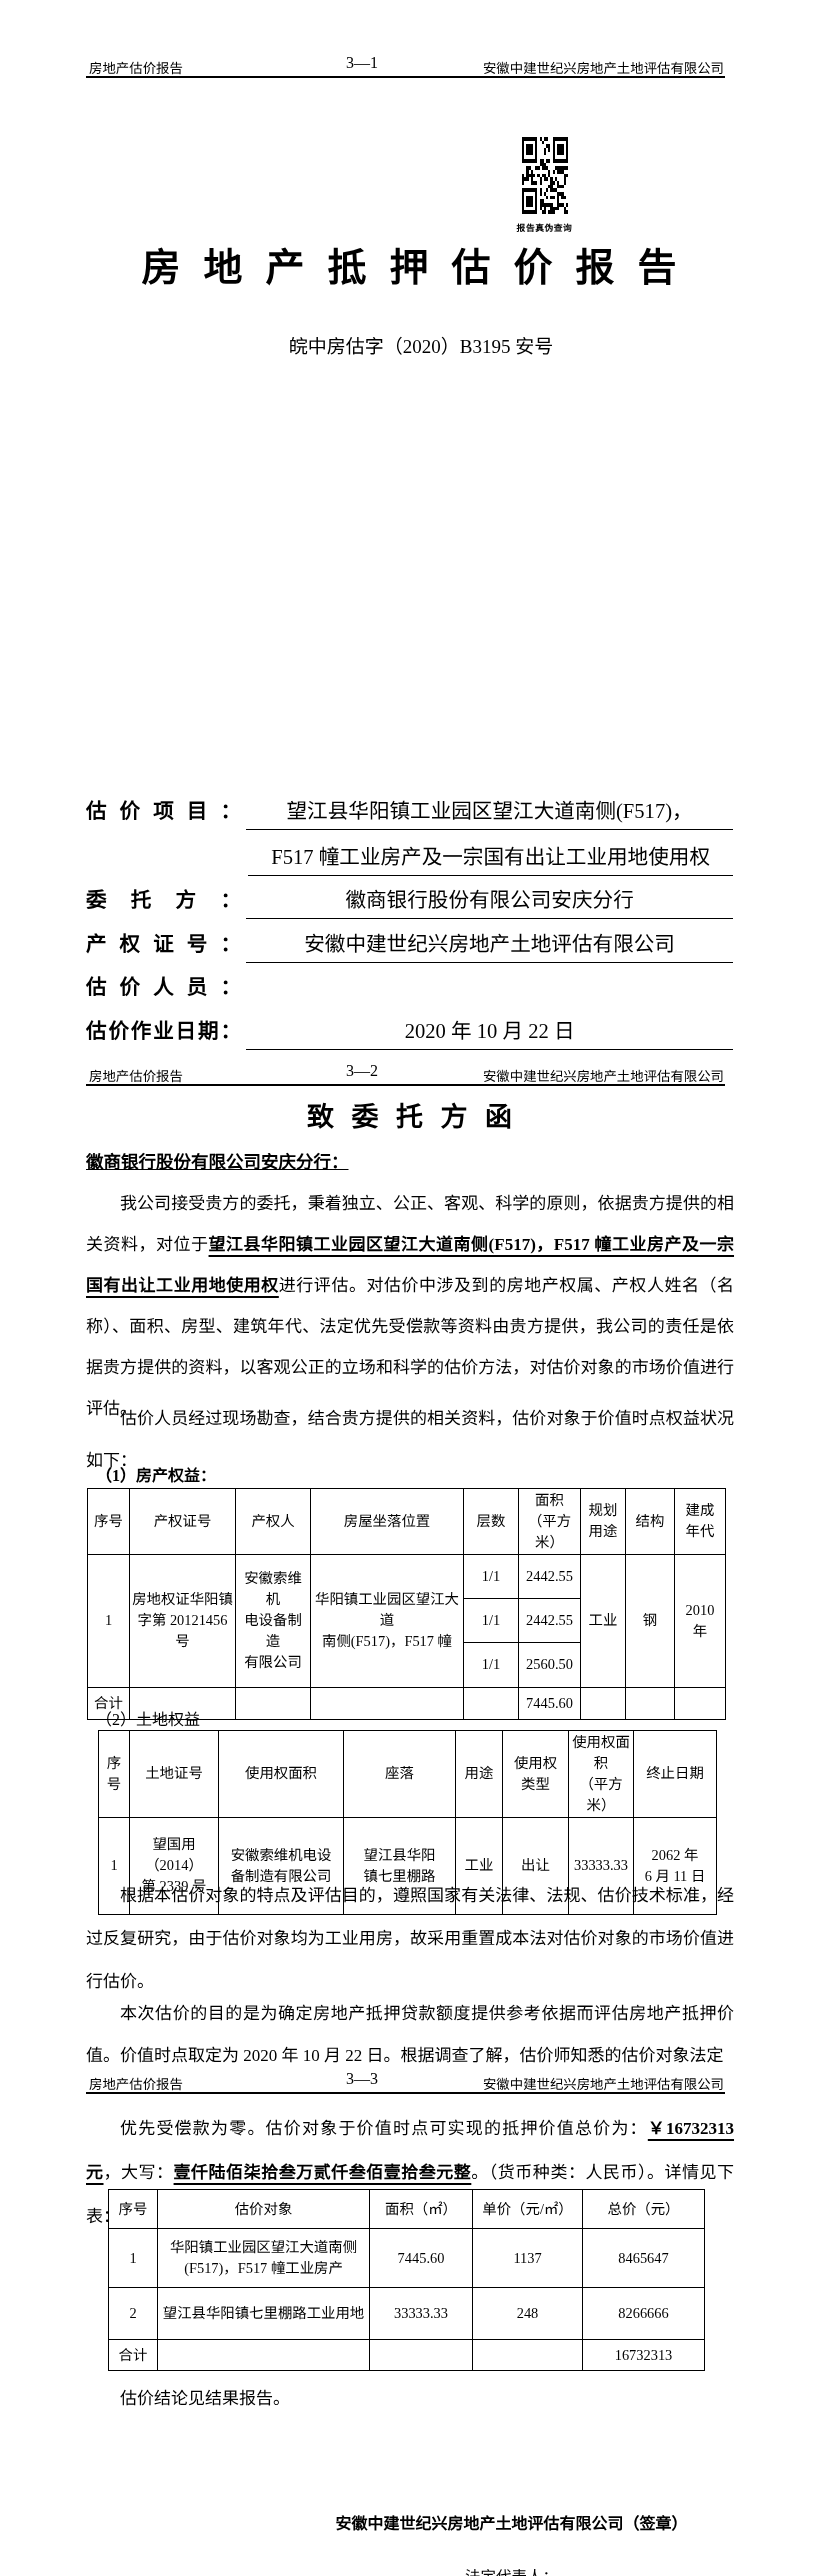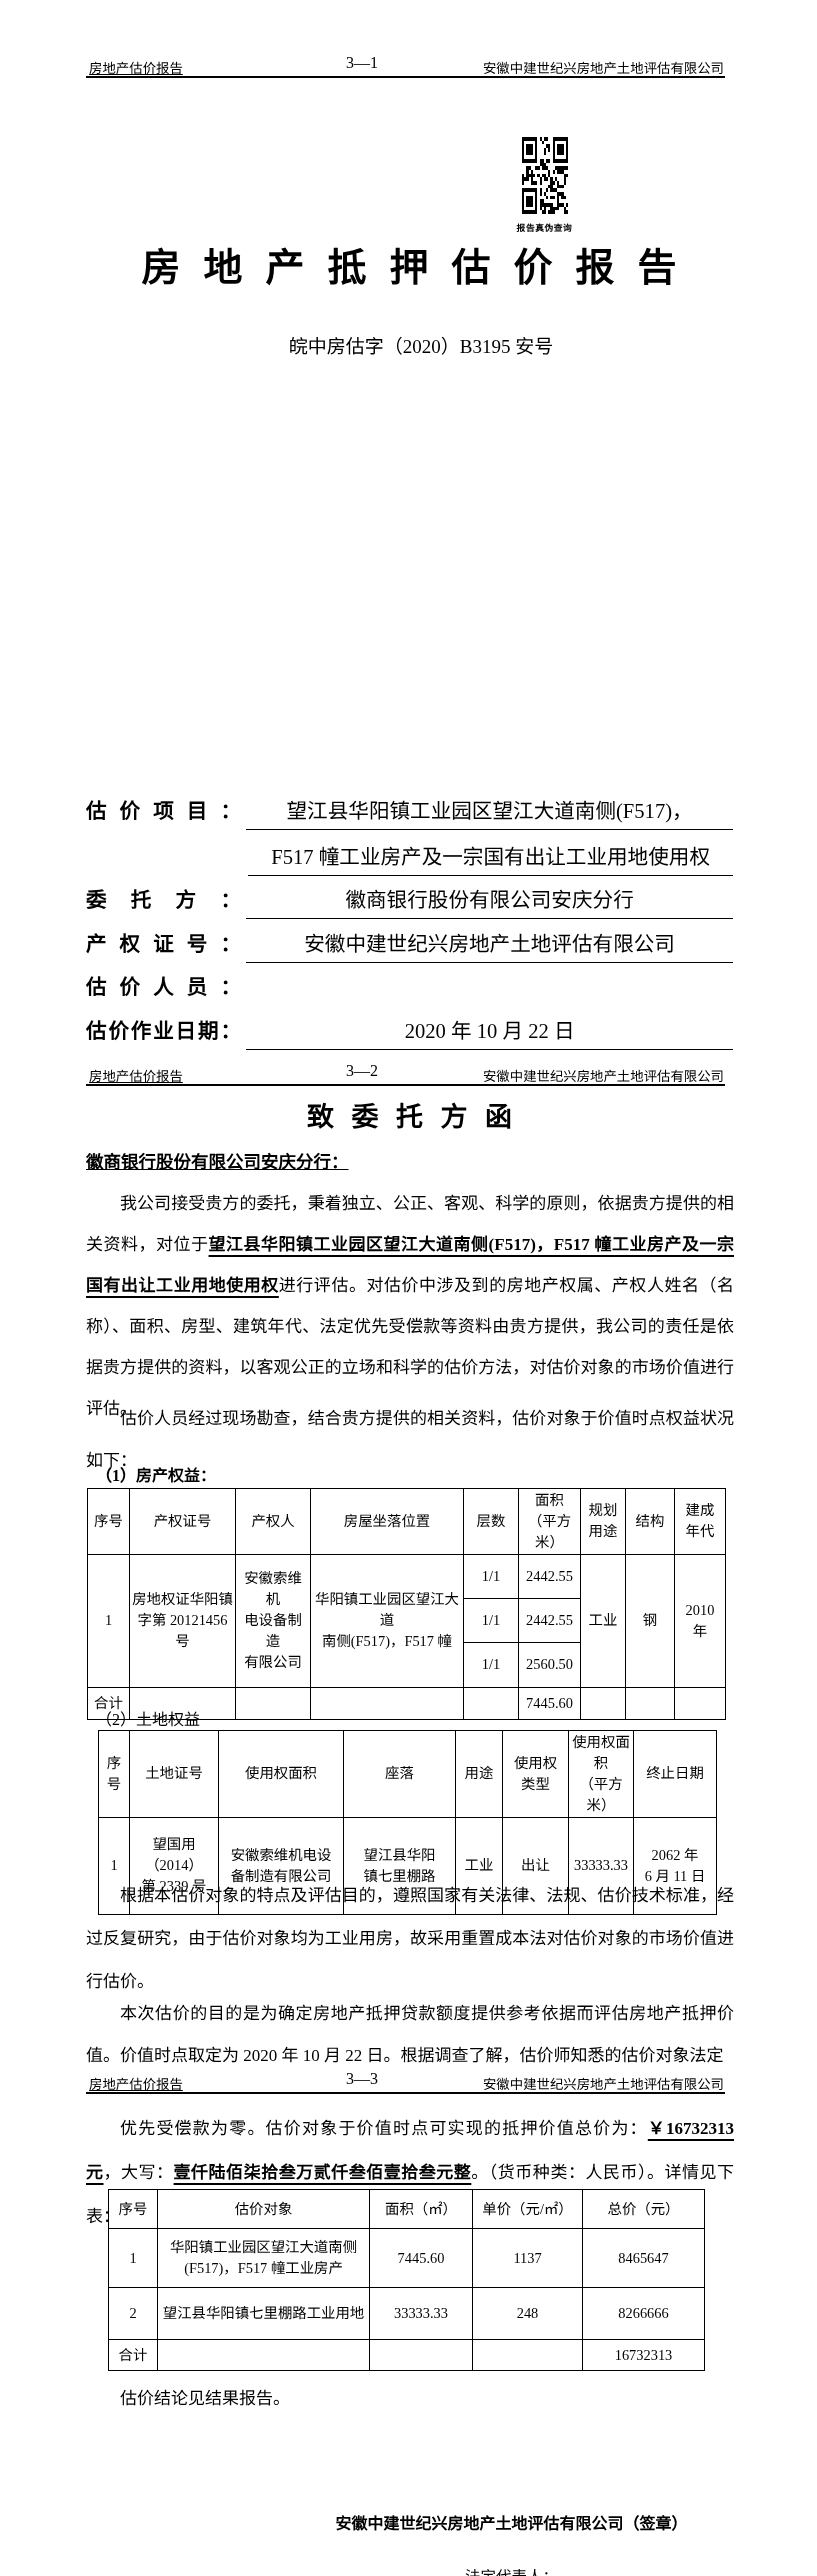--- a/index.html
+++ b/index.html
@@ -1,21 +1,21 @@
 <!DOCTYPE html>
 <html lang="zh-CN" style="font-size:8.2px"><head>
 <meta charset="utf-8">
 <style>
   html,body{margin:0;padding:0;background:#fff;}
   .page{position:relative;width:818px;height:2657px;background:#fff;overflow:hidden;
         font-family:"Liberation Serif","DejaVu Serif",serif;color:#000;}
 
   
   .pghead{position:absolute;left:86px;width:639px;height:23px;border-bottom:2.1px solid #000;font-size:13.4px;}
-  .pghead .hl{position:absolute;left:3.1px;top:4.1px;text-decoration:underline;}
+  .pghead .hl{position:absolute;left:3.1px;top:4.1px;}
   .pghead .hc{position:absolute;left:260px;top:1px;font-size:16px;font-family:"Liberation Serif",serif;}
   .pghead .hr{position:absolute;right:1px;top:4.1px;}
 
   
   .qr{position:absolute;left:522px;top:137px;}
   .qr-label{position:absolute;left:506px;top:221px;width:77px;text-align:center;
             font-size:8.8px;font-weight:bold;letter-spacing:0.5px;}
 
   .main-title{position:absolute;top:236px;left:0;width:100%;text-align:center;
               font-size:39px;font-weight:bold;letter-spacing:23px;text-indent:23px;white-space:nowrap;}

